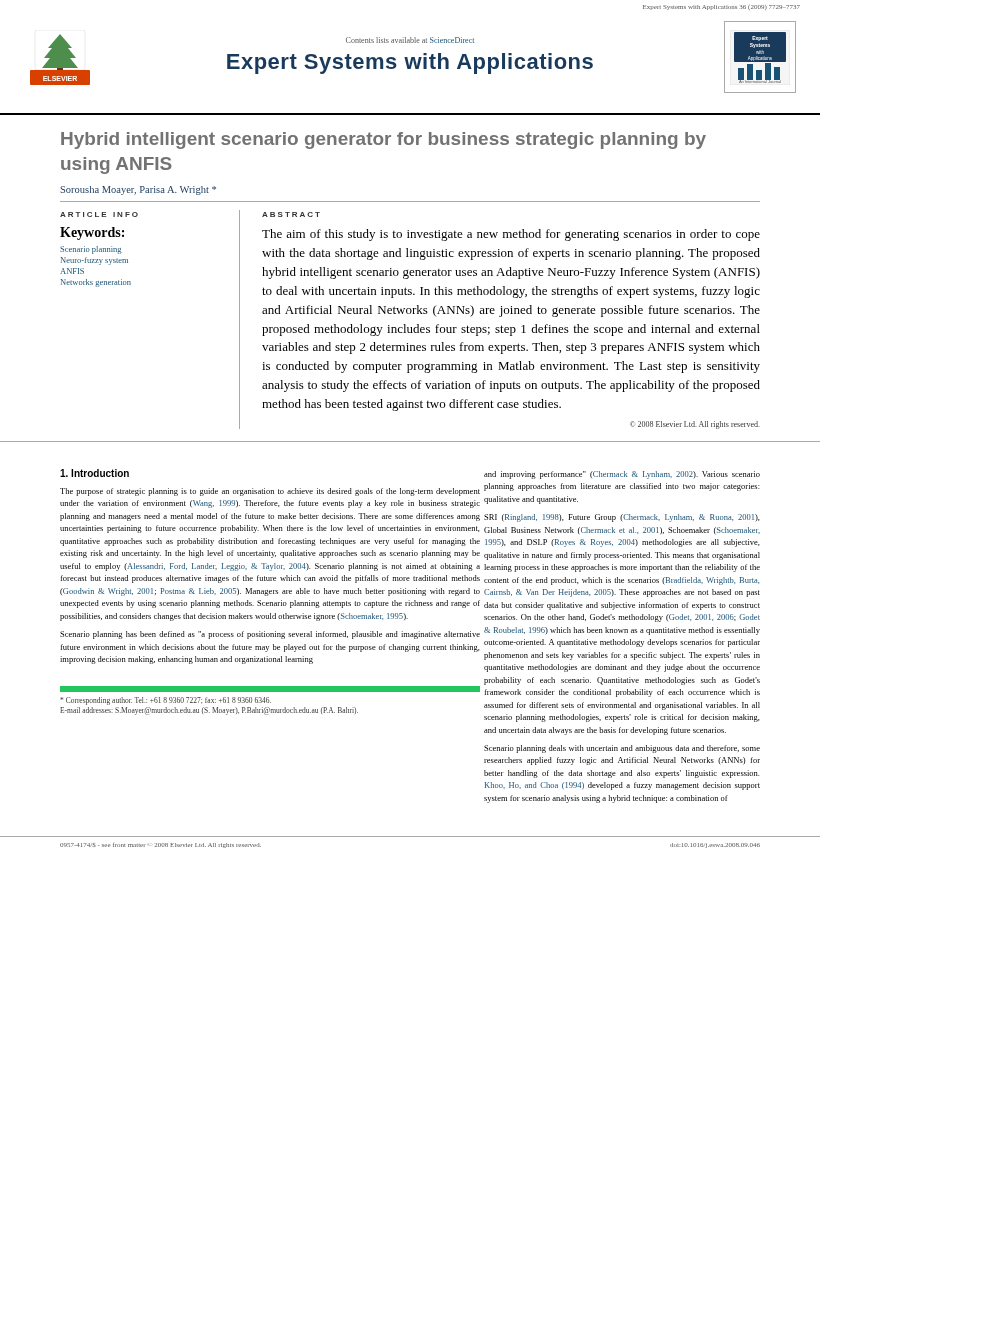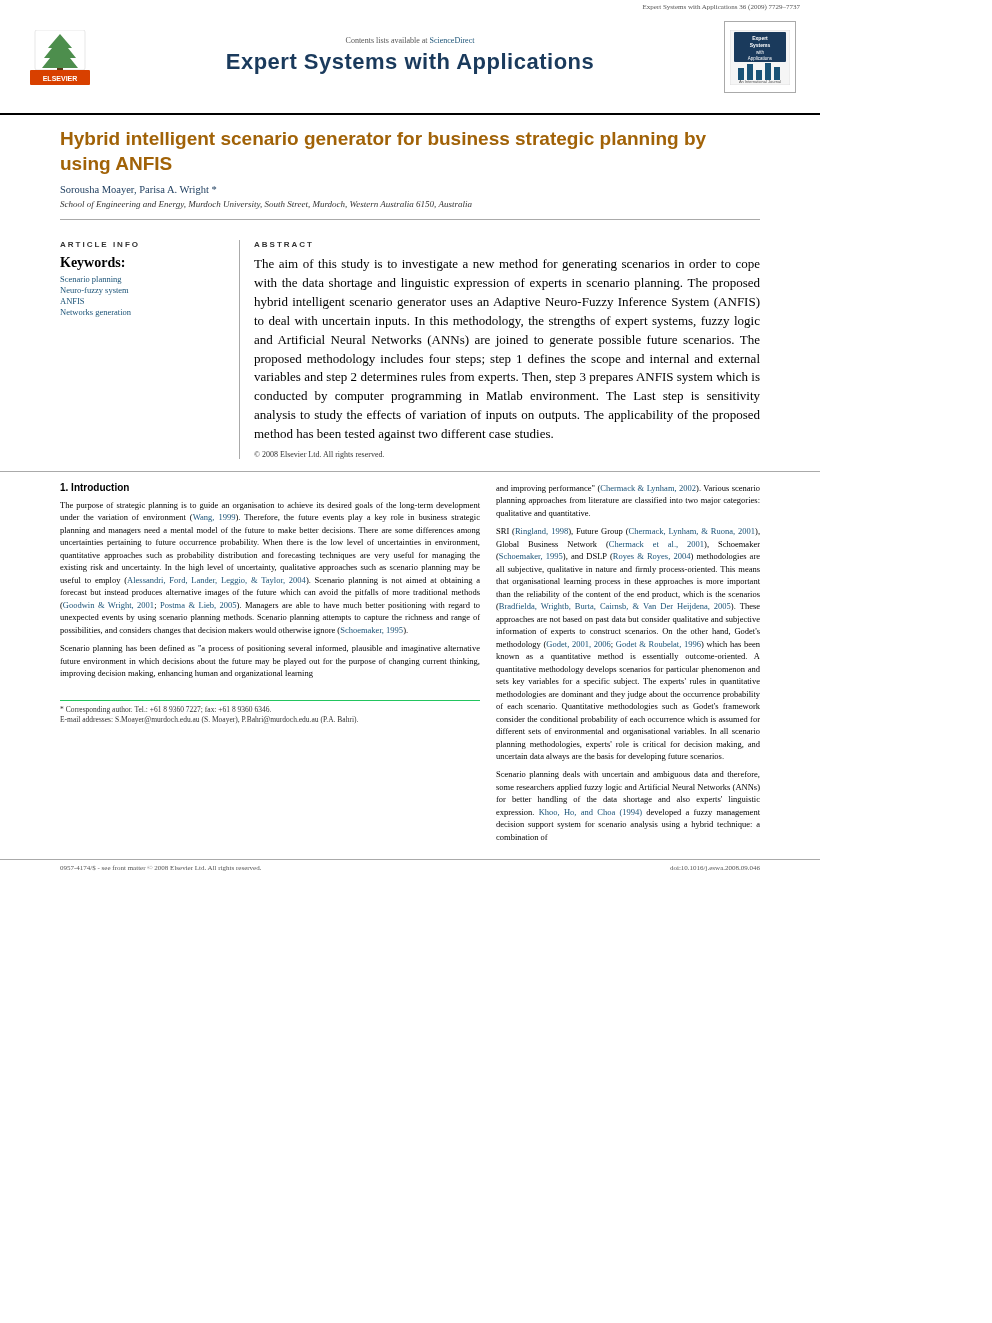--- a/index.html
+++ b/index.html
@@ -105,21 +105,21 @@
     }
 
     
     .paper-area {
       padding: 12px 60px 0 60px;
     }
 
     .paper-title {
       font-size: 19px;
       font-weight: bold;
-      color: #a16207;
+      color: #737373;
       line-height: 1.3;
       margin-bottom: 8px;
       font-family: Arial, sans-serif;
     }
 
     .paper-authors {
       font-size: 10.5px;
       color: #1a3a5c;
       margin-bottom: 4px;
     }
@@ -127,24 +127,24 @@
     .paper-affiliation {
       font-size: 9px;
       font-style: italic;
       color: #333;
       margin-bottom: 10px;
     }
 
     
     .article-info-abstract {
       display: flex;
-      gap: 0;
+      gap: 8px;
       margin-top: 6px;
       border-top: 1px solid #aaa;
-      padding-top: 20px;
+      padding-top: 8px;
     }
 
     .article-info-col {
       width: 180px;
       min-width: 180px;
       border-right: 1px solid #aaa;
       padding-right: 10px;
       padding-left: 0;
     }
 
@@ -187,32 +187,32 @@
     .abstract-text {
       font-size: 13px;
       line-height: 1.45;
       text-align: justify;
       color: #000;
       font-family: Liberation Serif, serif;
     }
 
     .abstract-copyright {
       font-size: 8px;
-      text-align: left;
+      text-align: right;
       color: #333;
       margin-top: 6px;
     }
 
     
     .main-content {
-      padding: 0 60px;
+      padding: 16px 60px;
       margin-top: 12px;
       border-top: 1px solid #aaa;
       display: flex;
-      gap: 16px;
+      gap: 4px;
     }
 
     .col-left {
       width: 420px;
       min-width: 420px;
       padding-top: 10px;
     }
 
     .col-right {
       flex: 1;
@@ -232,21 +232,21 @@
       text-align: justify;
       color: #000;
       margin-bottom: 6px;
     }
 
     .body-text .ref-link {
       color: #1a5276;
     }
 
     .footnote-area {
-      border-top: 1px solid #22c55e;
+      border-top: 6px solid #22c55e;
       margin-top: 20px;
       padding-top: 4px;
     }
 
     .footnote-text {
       font-size: 7.5px;
       color: #333;
       line-height: 1.4;
     }
 
@@ -311,21 +311,20 @@
           <rect x="44" y="37" width="6" height="13" fill="#1a5276"></rect>
           <text x="30" y="53" text-anchor="middle" font-size="4" fill="#555" font-family="Arial">An International Journal</text>
         </svg>
       </div>
     </div>
   </div>
 
   <div class="paper-area">
     <div class="paper-title">Hybrid intelligent scenario generator for business strategic planning by using ANFIS</div>
     <div class="paper-authors">Sorousha Moayer, Parisa A. Wright *</div>
-    <div class="paper-affiliation">School of Engineering and Energy, Murdoch University, South Street, Murdoch, Western Australia 6150, Australia</div>
 
     <div class="article-info-abstract">
       <div class="article-info-col">
         <div class="article-info-section-title">ARTICLE INFO</div>
         <div class="keywords-label">Keywords:</div>
         <span class="keyword-item">Scenario planning</span>
         <span class="keyword-item">Neuro-fuzzy system</span>
         <span class="keyword-item">ANFIS</span>
         <span class="keyword-item">Networks generation</span>
       </div>

